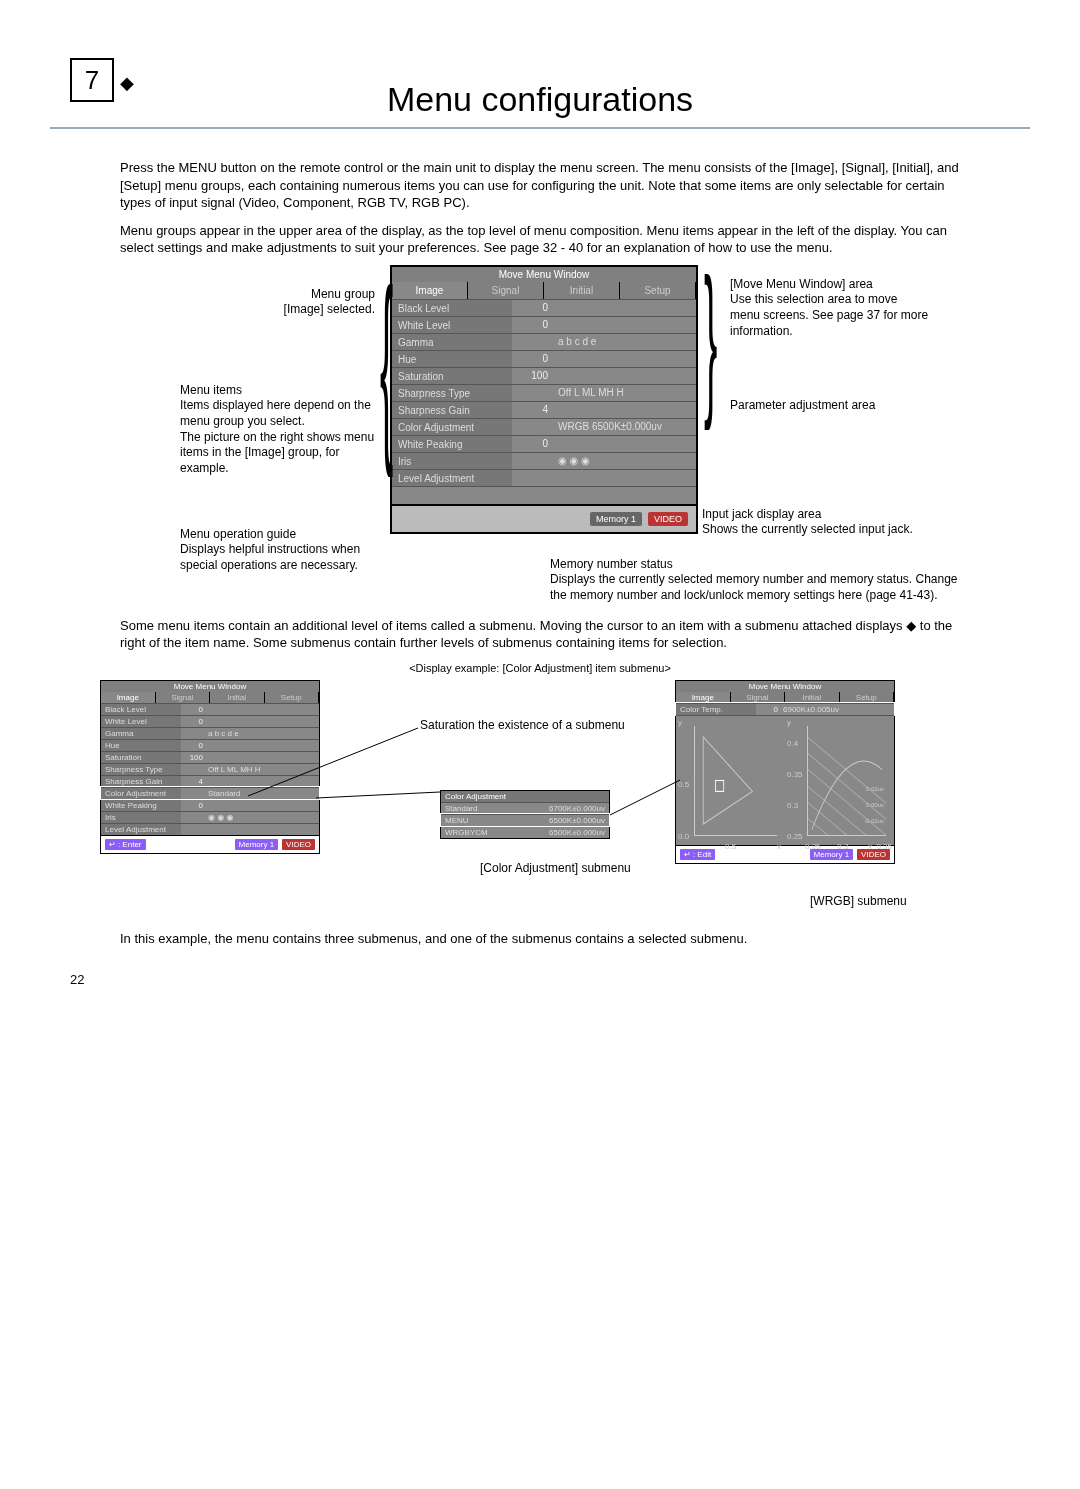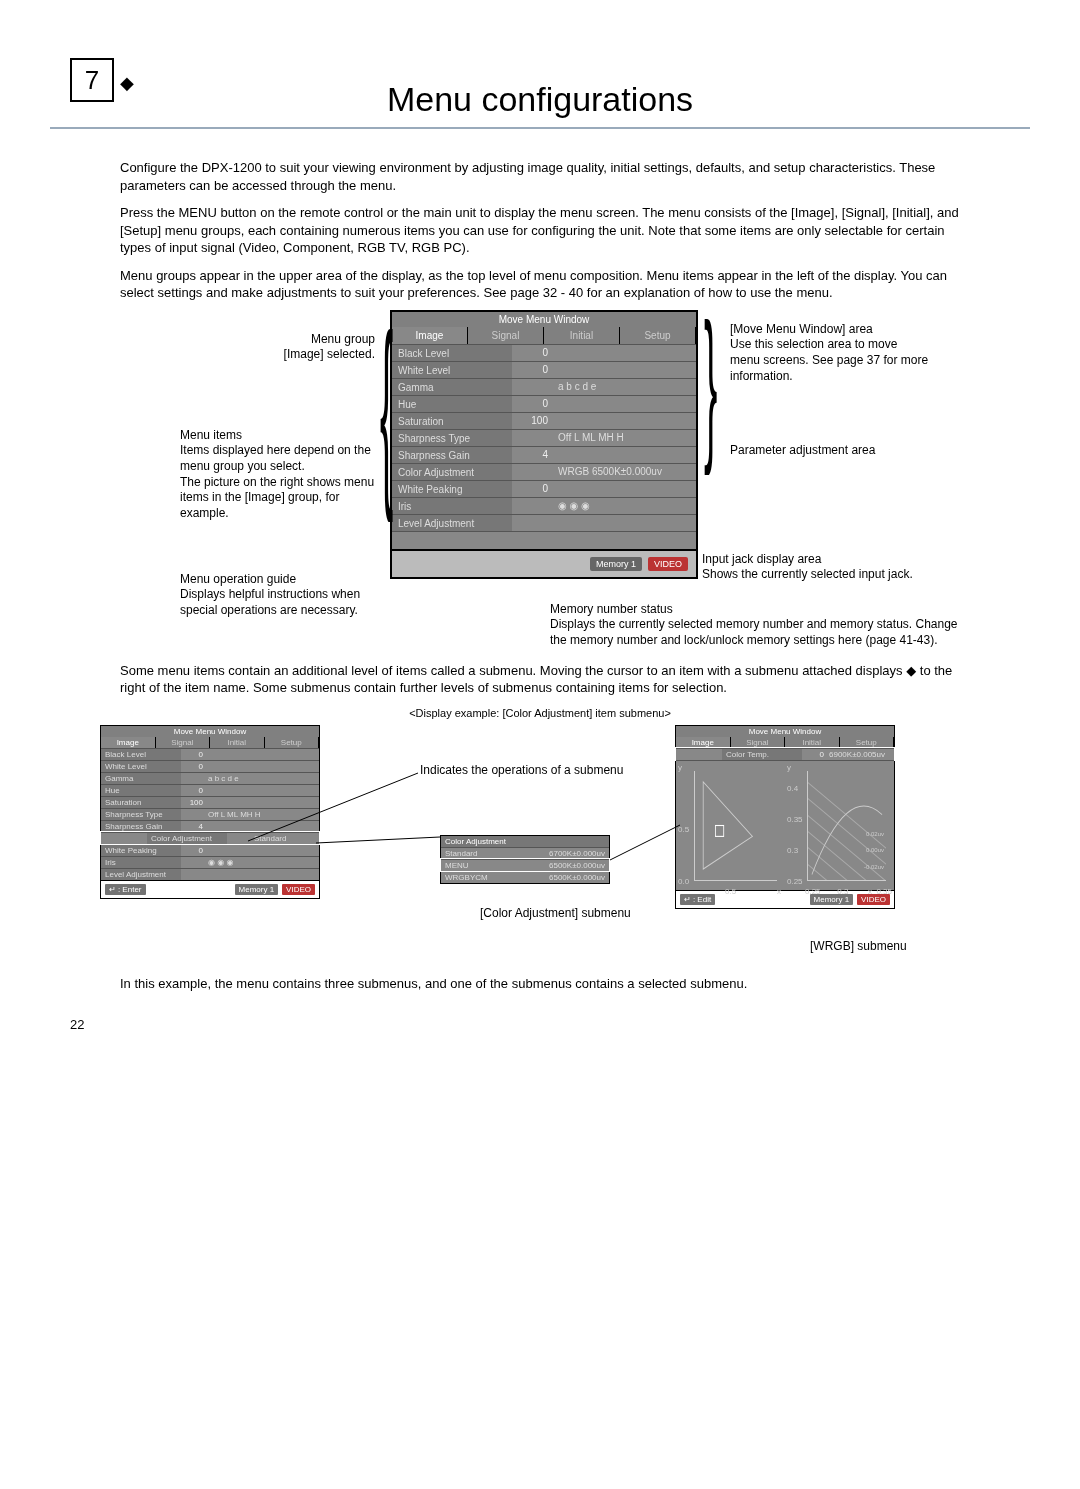--- a/index.html
+++ b/index.html
@@ -38,23 +38,23 @@
   .small-diagram { position: relative; width: 920px; height: 250px; margin: 0 auto; font-size: 10px; }
   .mini-menu { position: absolute; width: 220px; border: 1px solid #000; font-size: 8px; }
   .mini-top { background: #808080; color: #fff; text-align: center; padding: 1px 0; }
   .mini-tabs { display: flex; }
   .mini-tab { flex: 1; background: #808080; color: #ccc; text-align: center; padding: 1px 0; border-right: 1px solid #000; }
   .mini-tab.sel { color: #fff; background: #888; }
   .mini-row { display: flex; height: 12px; border-top: 1px solid #555; background: #888; align-items: center; }
   .mini-row .n { width: 80px; padding-left: 4px; color: #ddd; background:#777; height:100%; line-height:12px; }
   .mini-row .v { width: 24px; text-align: right; color: #eee; padding-right: 2px; }
   .mini-row .r { flex: 1; color: #ddd; padding-left: 3px; }
-  .mini-row.sel { outline: 1px solid #fff; padding-left: 46px; }
+  .mini-row.sel { outline: 1px solid #fff; }
   .mini-foot { display: flex; justify-content: space-between; padding: 3px 4px; border-top: 1px solid #000; }
-  .mini-fblk { background: #737373; color: #fff; padding: 1px 4px; border-radius: 1px; }
+  .mini-fblk { background: #8b5cf6; color: #fff; padding: 1px 4px; border-radius: 1px; }
   .mini-fblk.alt { background: #b33; }
 
   .sub-box { position: absolute; width: 170px; border: 1px solid #000; font-size: 8px; }
   .sub-title { background: #777; color: #fff; padding: 1px 4px; }
   .sub-row { display: flex; background: #888; border-top: 1px solid #555; padding: 1px 4px; color: #ddd; }
   .sub-row.sel { outline: 1px solid #fff; }
   .sub-row .l { flex: 1; }
   .scat-line { position: absolute; border-top: 1px solid #aaa; width: 140%; transform-origin: 0 0; }
 
   .pagenum { position: absolute; left: 70px; bottom: 20px; font-size: 13px; }
@@ -63,21 +63,20 @@
 <body>
 
 <div class="page">
   <div class="sec-num-box">
       <span>7</span>
     </div>
   <span class="sec-diamond">◆</span>
   <h1 class="sec-title">Menu configurations</h1>
   <hr class="hr">
 
-  <p class="para">Configure the DPX-1200 to suit your viewing environment by adjusting image quality, initial settings, defaults, and setup characteristics. These parameters can be accessed through the menu.</p>
   <p class="para">Press the MENU button on the remote control or the main unit to display the menu screen. The menu consists of the [Image], [Signal], [Initial], and [Setup] menu groups, each containing numerous items you can use for configuring the unit. Note that some items are only selectable for certain types of input signal (Video, Component, RGB TV, RGB PC).</p>
   <p class="para2">Menu groups appear in the upper area of the display, as the top level of menu composition. Menu items appear in the left of the display. You can select settings and make adjustments to suit your preferences. See page 32 - 40 for an explanation of how to use the menu.</p>
 
 
   <div class="diagram-wrap">
 
     <div class="label" style="left:105px; top:30px; width:180px; text-align:right; white-space:pre-line;">Menu group
 [Image] selected.</div>
     <div class="label" style="left:90px; top:270px; width:200px; text-align:left; white-space:pre-line;">Menu operation guide
 Displays helpful instructions when special operations are necessary.</div>
@@ -257,21 +256,21 @@
       <div class="sub-row sel">
           <div class="l">MENU</div>
           <div>6500K±0.000uv</div>
         </div>
       <div class="sub-row">
           <div class="l">WRGBYCM</div>
           <div>6500K±0.000uv</div>
         </div>
     </div>
 
-    <div class="label" style="left:340px; top:38px;">Indicates the operations of a submenu</div>
+    <div class="label" style="left:340px; top:38px;">Saturation the existence of a submenu</div>
     <div class="label" style="left:400px; top:163px;margin-top:18px;">[Color Adjustment] submenu</div>
 
     <div class="mini-menu" style="left:595px; top:0;">
       <div class="mini-top">Move Menu Window</div>
       <div class="mini-tabs">
         <div class="mini-tab sel">Image</div>
         <div class="mini-tab">Signal</div>
         <div class="mini-tab">Initial</div>
         <div class="mini-tab">Setup</div>
       </div>

